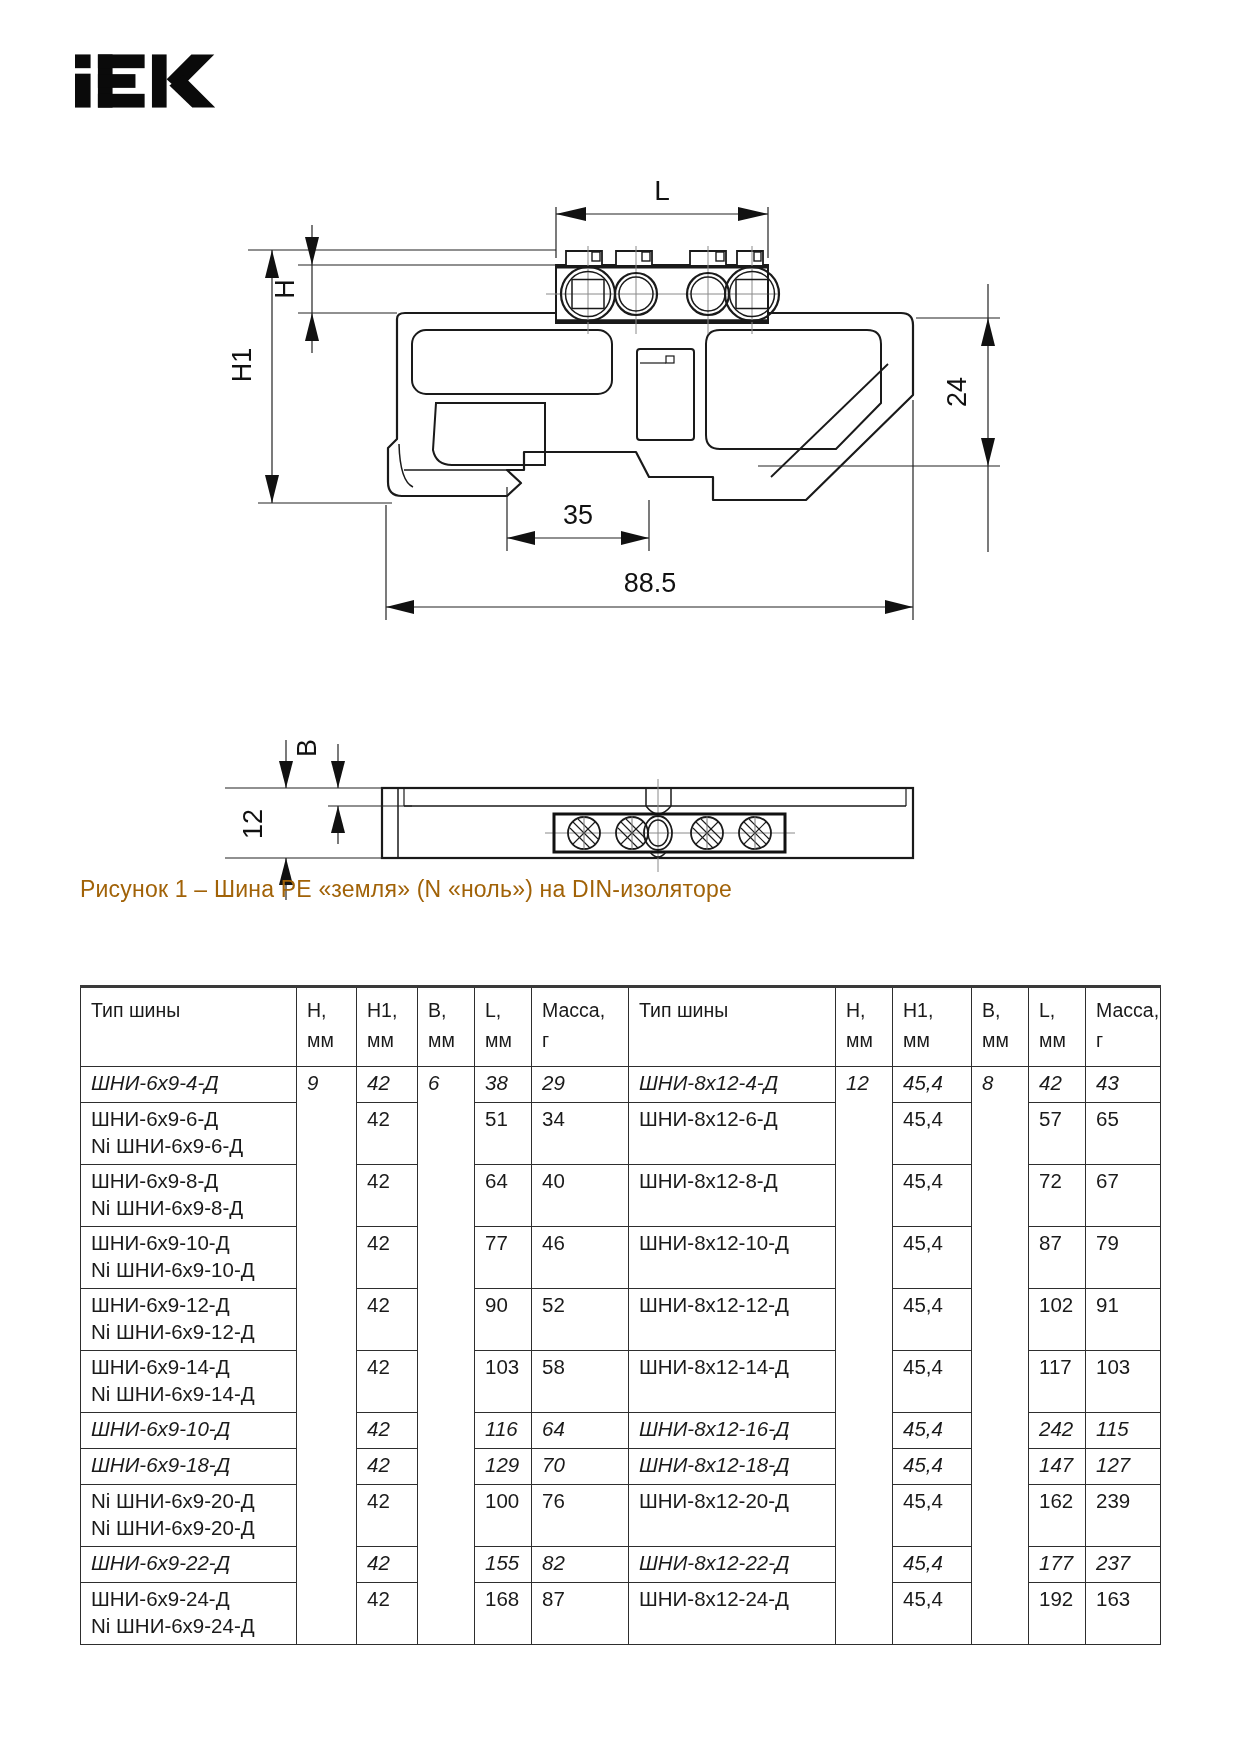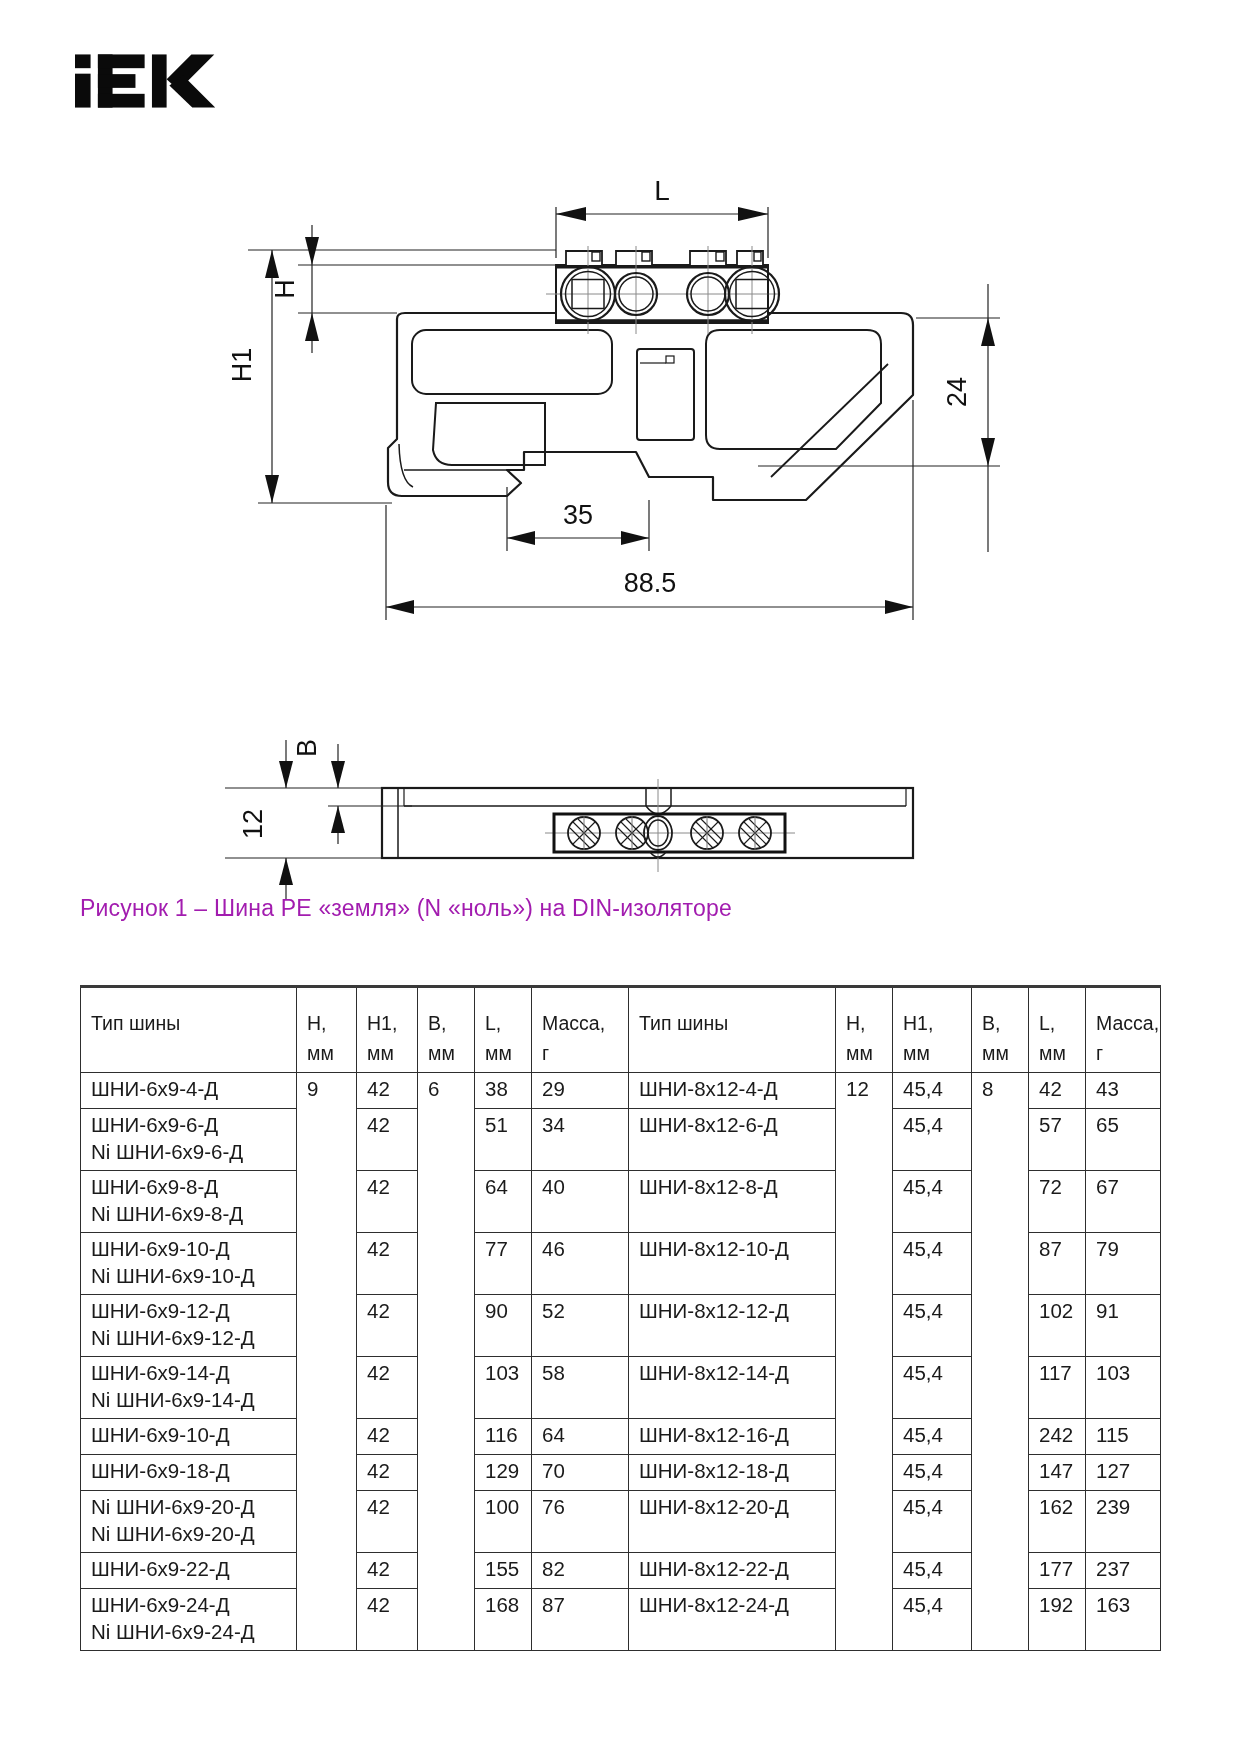--- a/index.html
+++ b/index.html
@@ -4,37 +4,37 @@
 <style>
   html,body{margin:0;padding:0;background:#e8e8e8;}
   .page{
     position:relative;width:1240px;height:1750px;background:#ffffff;
     font-family:"Liberation Sans",sans-serif;color:#1a1a1a;overflow:hidden;margin:0 auto;
   }
   .logo{position:absolute;left:75px;top:52px;width:142px;height:58px;}
   .sr-only{position:absolute;width:1px;height:1px;overflow:hidden;clip:rect(0 0 0 0);}
   .drawing{position:absolute;left:0;top:130px;width:1240px;height:780px;}
   .caption{
-    position:absolute;left:80px;top:895px;font-size:23px;color:#a21caf;
+    position:absolute;left:80px;top:876px;font-size:23px;color:#a16207;
     letter-spacing:0.2px;white-space:nowrap;
   }
   table.spec{
     position:absolute;left:80px;top:985px;width:1080px;
     border-collapse:collapse;table-layout:fixed;
   }
   table.spec th, table.spec td{
     border:1px solid #2e2e2e;font-weight:400;text-align:left;
     vertical-align:top;box-sizing:border-box;
   }
   table.spec{border-top:3px solid #3a3a3a;}
-  table.spec th{font-size:19.5px;padding:20px 6px 4px 10px;line-height:1.55;}
+  table.spec th{font-size:19.5px;padding:7px 6px 4px 10px;line-height:1.55;}
   table.spec td{font-size:20.5px;padding:3px 5px 0 10px;line-height:1.3;}
   td.type-cell{white-space:pre-line;}
   thead tr{height:80px;}
-  tr.row-short{height:36px;}
+  tr.row-short{height:36px;font-style:italic;}
   tr.row-tall{height:62px;}
   svg text{font-family:"Liberation Sans",sans-serif;fill:#111;}
 </style>
 </head>
 <body>
 
 <div class="page">
 
   <svg class="logo" viewBox="0 0 155 58" aria-hidden="false">
     <g fill="#0a0a0a">

